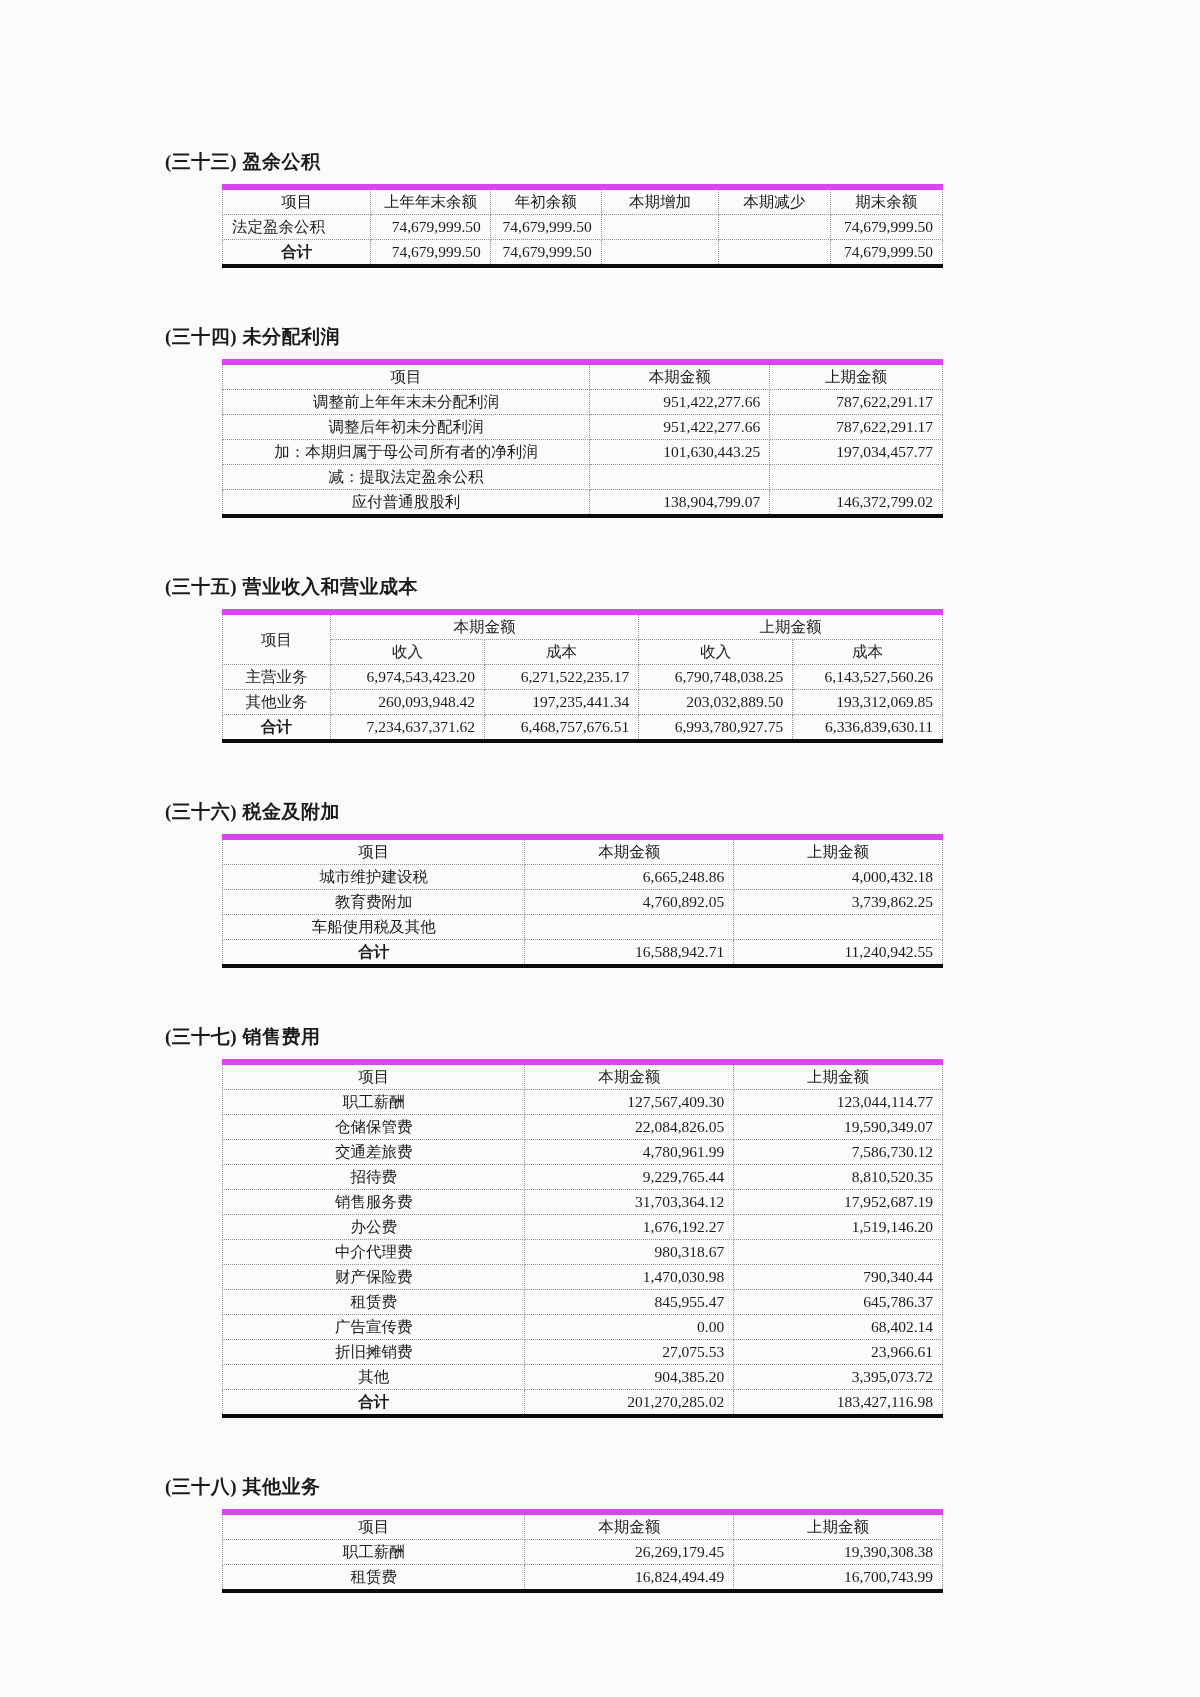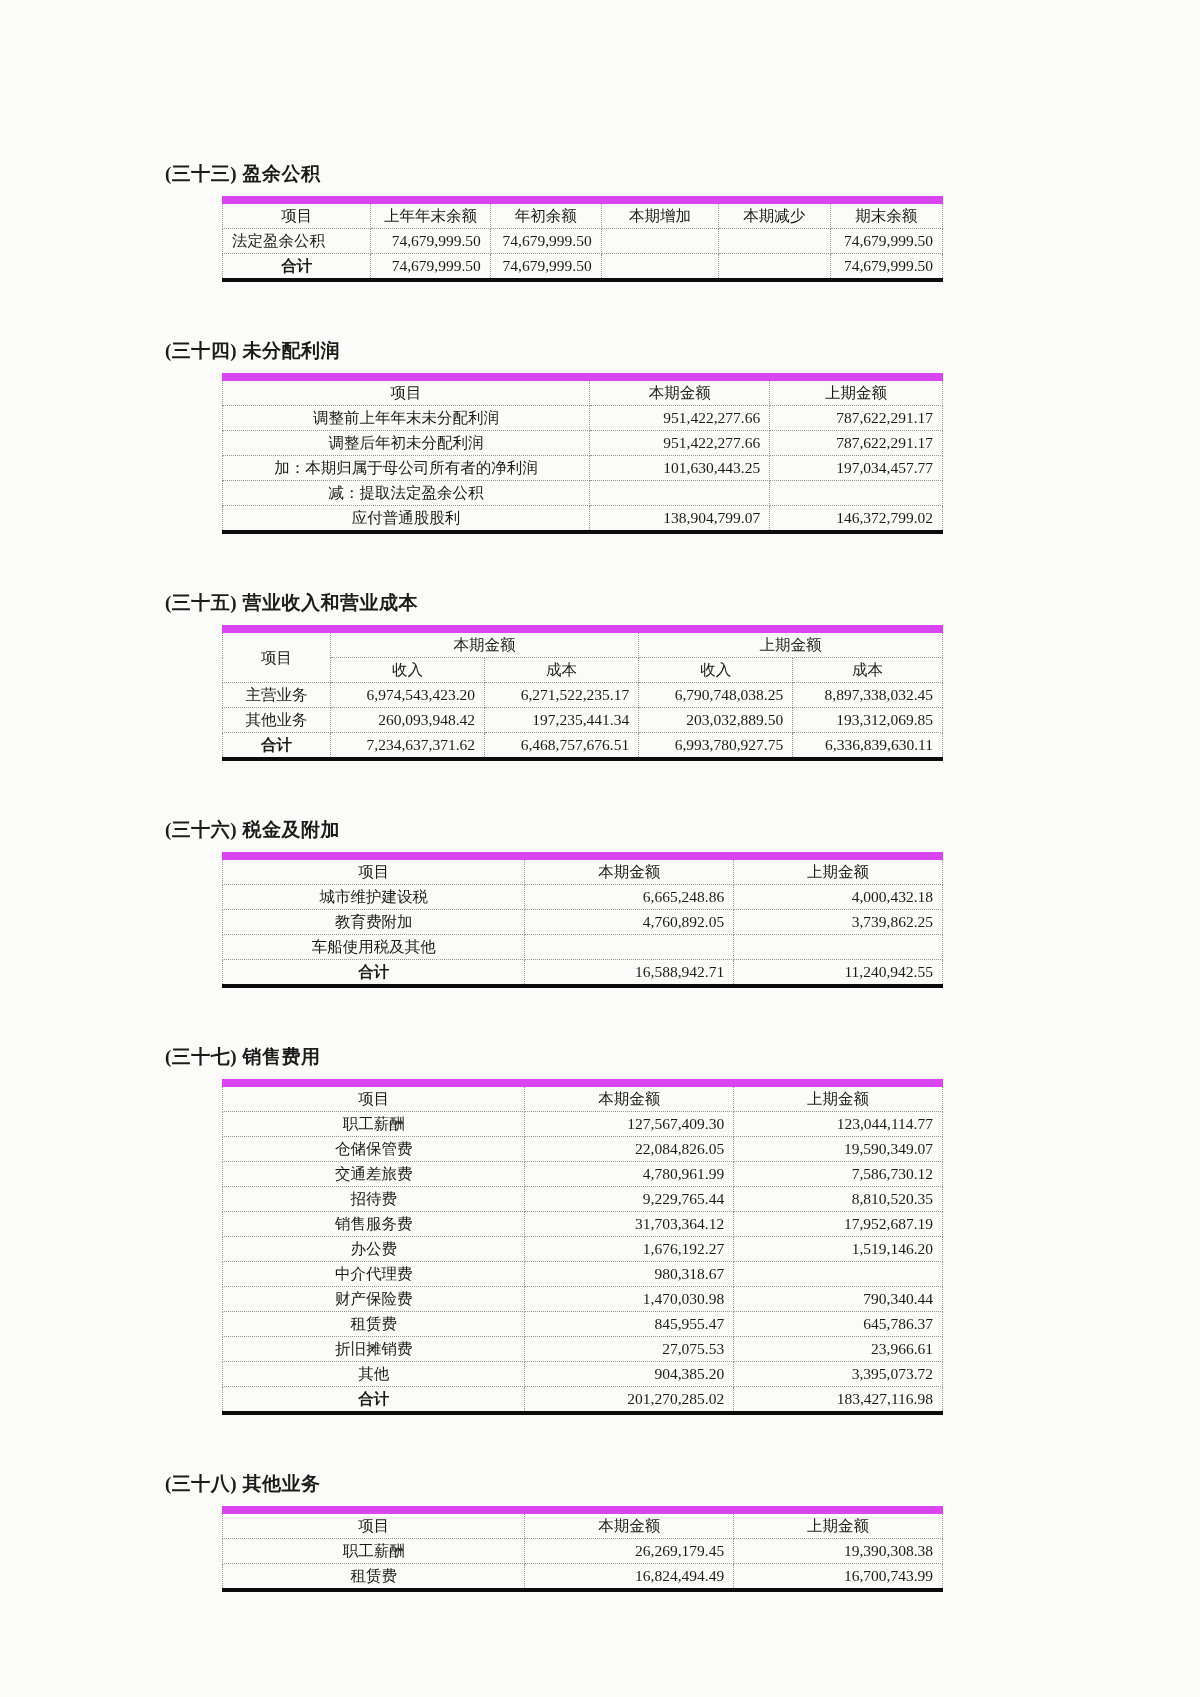--- a/index.html
+++ b/index.html
@@ -6,33 +6,33 @@
   body {
     width: 1200px;
     height: 1697px;
     box-sizing: border-box;
     background: #fbfbfa;
     color: #1b1b1b;
     font-family: "Liberation Serif", "DejaVu Serif", serif;
     padding: 148px 0 0 165px;
   }
   .page { width: 780px; }
-  .sec { margin: 13px 0 56px 0; }
+  .sec { margin: 1px 0 56px 0; }
   .sec-title {
     font-size: 19px;
     font-weight: bold;
     margin: 0 0 9px 0;
     letter-spacing: 0.5px;
   }
   .fin-table {
     border-collapse: collapse;
     table-layout: fixed;
     width: 721px;
     margin-left: 57px;
-    border-top: 8px solid #d946ef;
+    border-top: 6px solid #d946ef;
     border-bottom: 4px solid #0c0c0c;
     font-size: 15.5px;
   }
   .fin-table th, .fin-table td {
     border: 1px dotted #949494;
     font-weight: normal;
     padding: 2px 9px;
     height: 20px;
     line-height: 20px;
     overflow: hidden;
@@ -158,21 +158,21 @@
             <th>收入</th>
             <th>成本</th>
           </tr>
         </thead>
       <tbody>
           <tr>
             <td class="label">主营业务</td>
             <td class="num">6,974,543,423.20</td>
             <td class="num">6,271,522,235.17</td>
             <td class="num">6,790,748,038.25</td>
-            <td class="num">8,897,338,032.45</td>
+            <td class="num">6,143,527,560.26</td>
           </tr>
           <tr>
             <td class="label">其他业务</td>
             <td class="num">260,093,948.42</td>
             <td class="num">197,235,441.34</td>
             <td class="num">203,032,889.50</td>
             <td class="num">193,312,069.85</td>
           </tr>
           <tr>
             <td class="total-label">合计</td>
@@ -280,20 +280,25 @@
             <td class="label">财产保险费</td>
             <td class="num">1,470,030.98</td>
             <td class="num">790,340.44</td>
           </tr>
           <tr>
             <td class="label">租赁费</td>
             <td class="num">845,955.47</td>
             <td class="num">645,786.37</td>
           </tr>
           <tr>
+            <td class="label">广告宣传费</td>
+            <td class="num">0.00</td>
+            <td class="num">68,402.14</td>
+          </tr>
+          <tr>
             <td class="label">折旧摊销费</td>
             <td class="num">27,075.53</td>
             <td class="num">23,966.61</td>
           </tr>
           <tr>
             <td class="label">其他</td>
             <td class="num">904,385.20</td>
             <td class="num">3,395,073.72</td>
           </tr>
           <tr>

